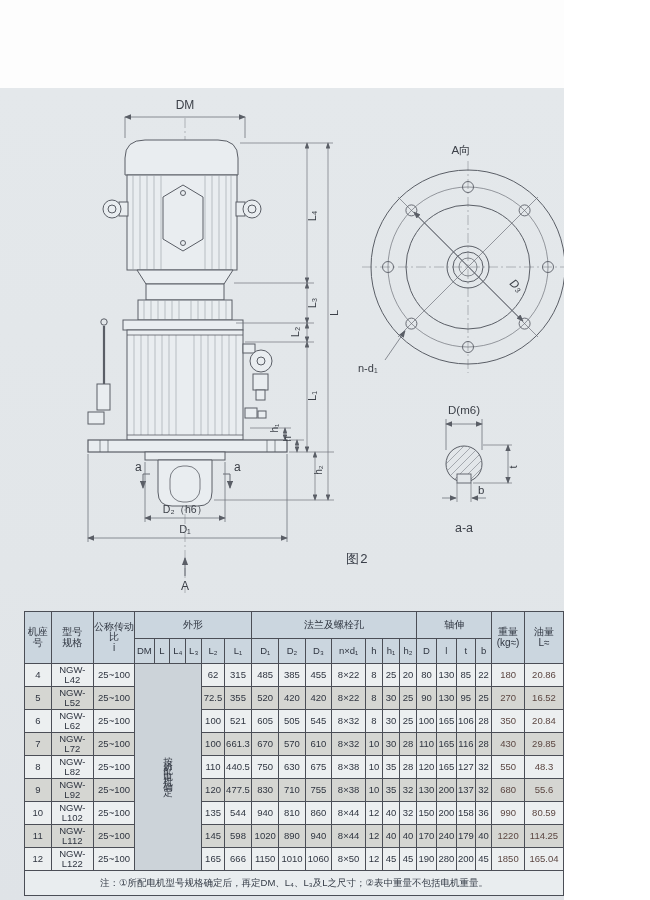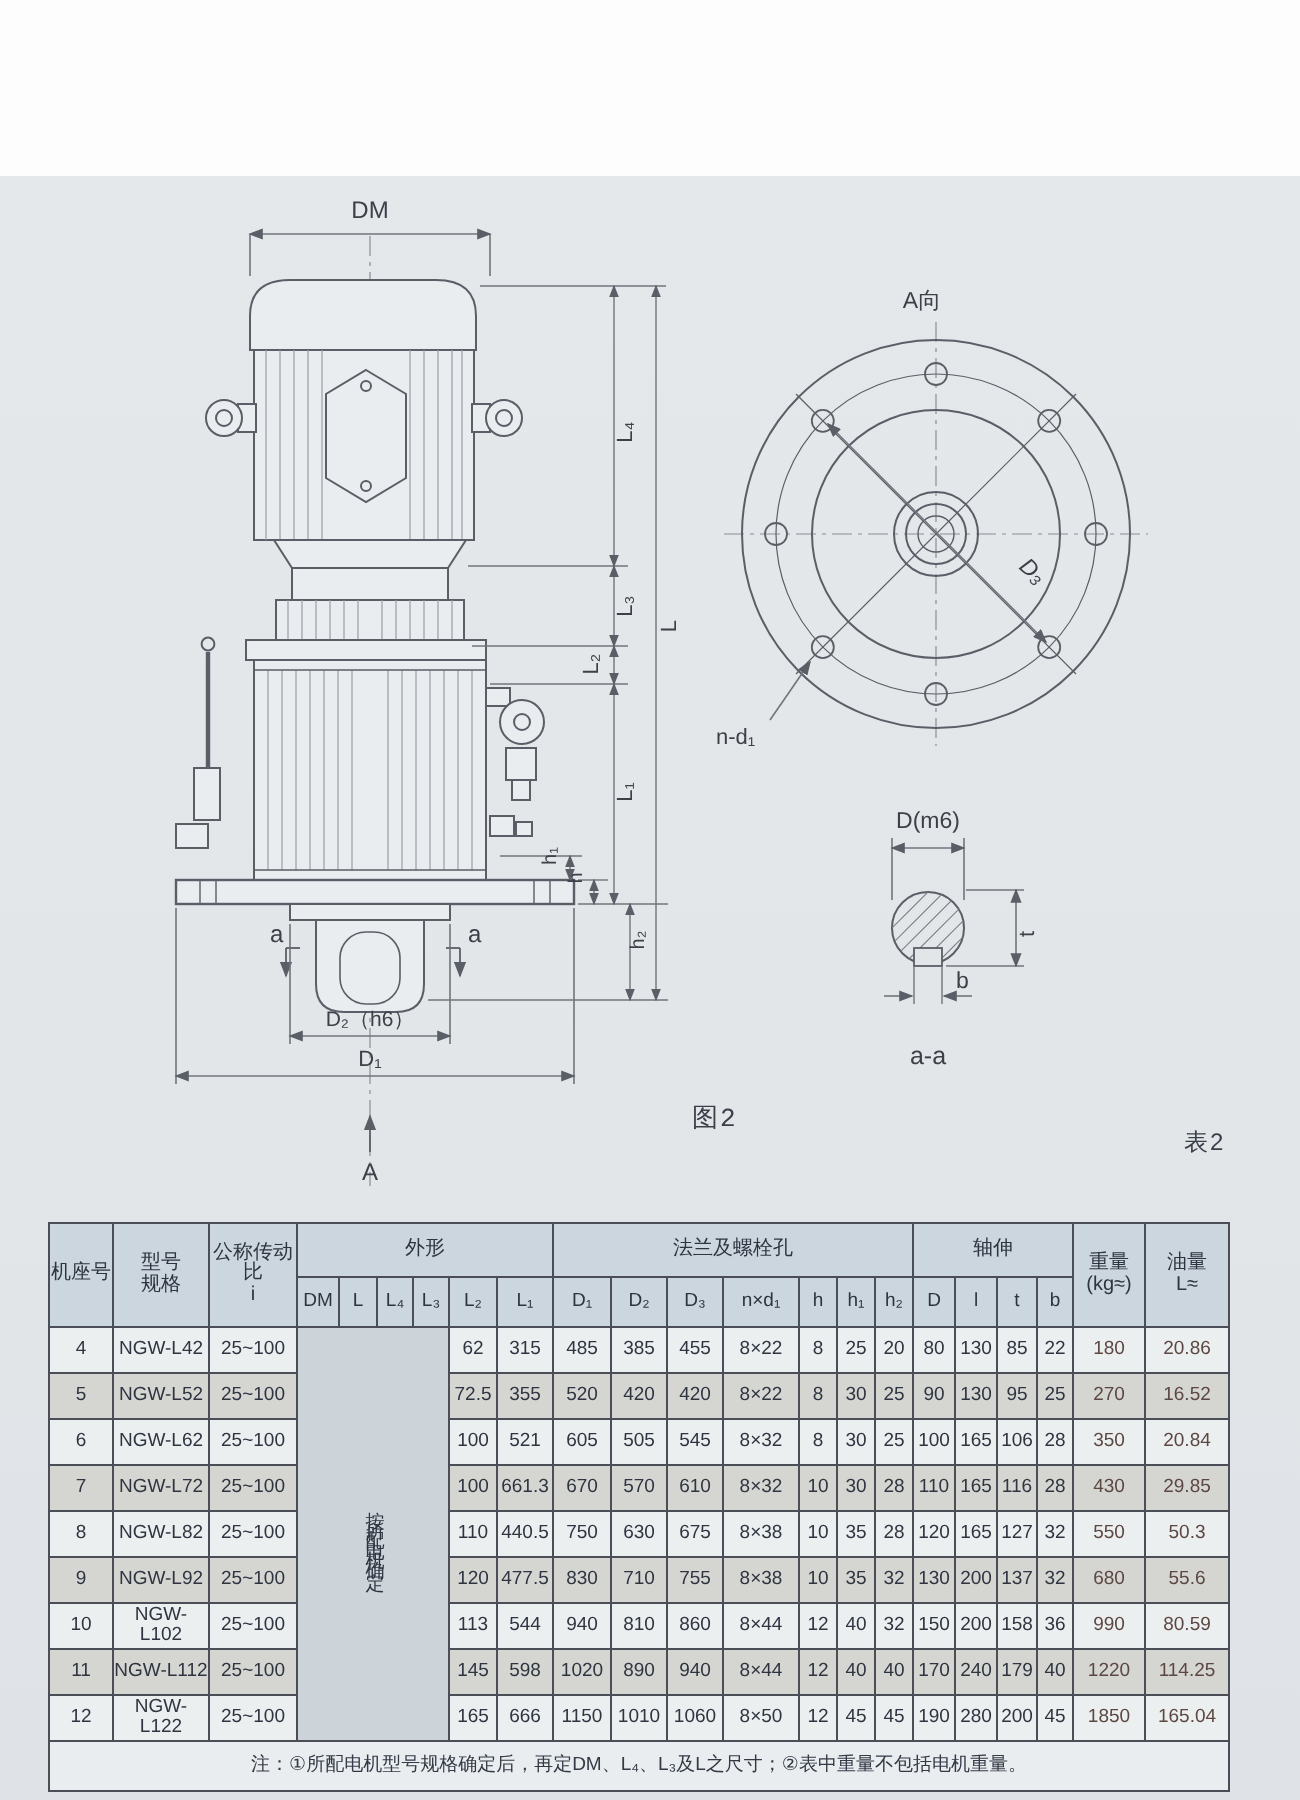--- a/index.html
+++ b/index.html
@@ -1,16 +1,16 @@
 <!DOCTYPE html>
 <html><head>
 <meta charset="utf-8">
 <style>
   html,body{margin:0;padding:0;background:#fff;}
-  #stage{position:relative;width:650px;height:900px;background:#fdfdfd;overflow:hidden;
+  #stage{position:relative;width:564px;height:900px;background:#fdfdfd;overflow:hidden;
          font-family:"Liberation Sans","DejaVu Sans",sans-serif;color:#2f3540;}
   #paper{position:absolute;left:0;top:88px;width:650px;height:812px;
          background:linear-gradient(180deg,#e4e8eb 0%,#e2e6e9 60%,#dfe3e7 100%);}
   svg text{font-family:"Liberation Sans","DejaVu Sans",sans-serif;}
   .caption{position:absolute;font-size:13px;color:#3a3f49;letter-spacing:1px;}
   #figcap{left:346px;top:550px;font-family:Liberation Mono, monospace;}
   #tabcap{left:592px;top:563px;font-size:12px;}
   
   #spec{position:absolute;left:24px;top:611px;border-collapse:collapse;table-layout:fixed;
         font-size:9.5px;line-height:1.05;background:#eceff0;}
@@ -432,21 +432,21 @@
           <td class="c-d3">675</td>
           <td class="c-nd1">8×38</td>
           <td class="c-h">10</td>
           <td class="c-h1">35</td>
           <td class="c-h2">28</td>
           <td class="c-d">120</td>
           <td class="c-l">165</td>
           <td class="c-t">127</td>
           <td class="c-b">32</td>
           <td class="c-weight">550</td>
-          <td class="c-oil">50.3</td>
+          <td class="c-oil">48.3</td>
         </tr>
         <tr>
           <td class="c-frame">9</td>
           <td class="c-model">NGW-L92</td>
           <td class="c-ratio">25~100</td>
           <td class="c-l2">120</td>
           <td class="c-l1">477.5</td>
           <td class="c-d1">830</td>
           <td class="c-d2">710</td>
           <td class="c-d3">755</td>
@@ -458,21 +458,21 @@
           <td class="c-l">200</td>
           <td class="c-t">137</td>
           <td class="c-b">32</td>
           <td class="c-weight">680</td>
           <td class="c-oil">55.6</td>
         </tr>
         <tr>
           <td class="c-frame">10</td>
           <td class="c-model">NGW-L102</td>
           <td class="c-ratio">25~100</td>
-          <td class="c-l2">113</td>
+          <td class="c-l2">135</td>
           <td class="c-l1">544</td>
           <td class="c-d1">940</td>
           <td class="c-d2">810</td>
           <td class="c-d3">860</td>
           <td class="c-nd1">8×44</td>
           <td class="c-h">12</td>
           <td class="c-h1">40</td>
           <td class="c-h2">32</td>
           <td class="c-d">150</td>
           <td class="c-l">200</td>

